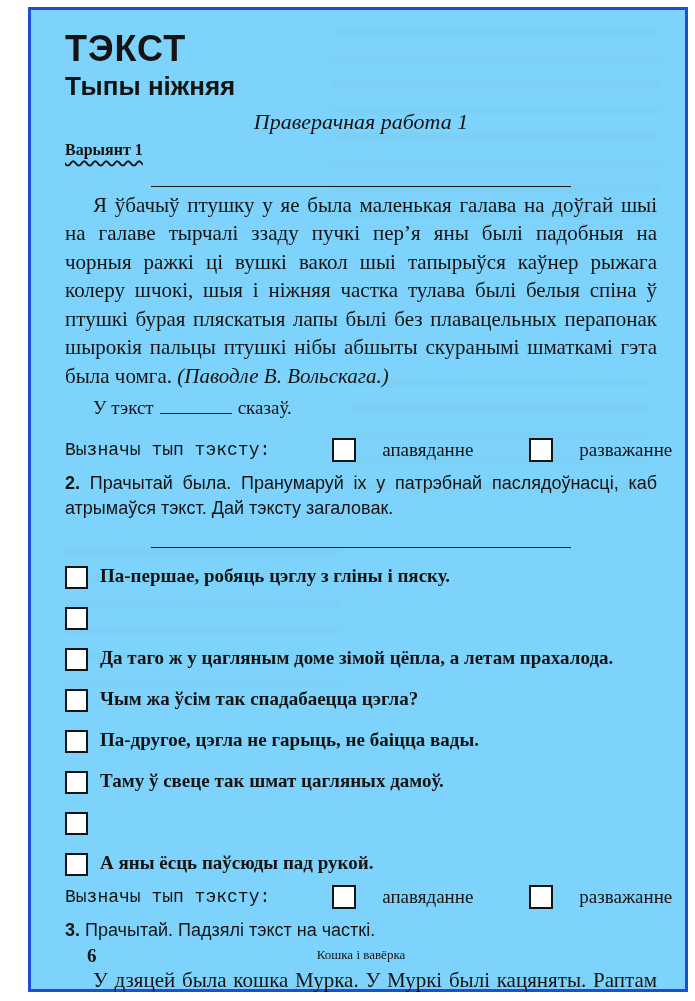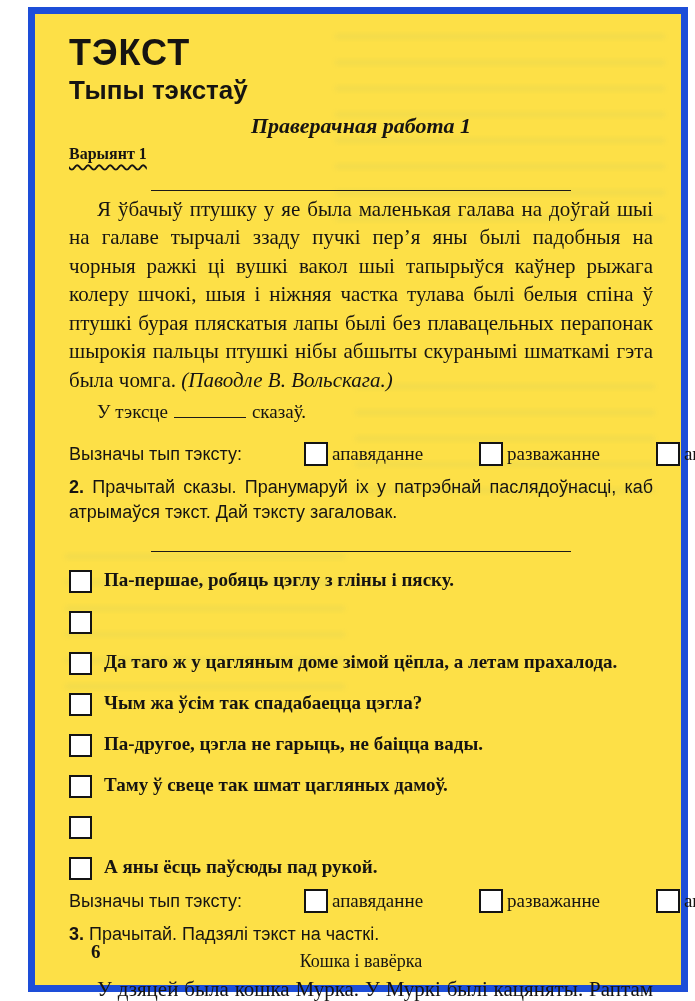--- a/index.html
+++ b/index.html
@@ -2,37 +2,37 @@
 <html><head>
 <meta charset="utf-8">
 <style>
   html,body{margin:0;padding:0;}
   body{
     width:695px;height:1001px;background:#ffffff;position:relative;overflow:hidden;
     font-family:"Liberation Serif",serif;color:#161412;
   }
   .scan-frame{
     position:absolute;top:7px;left:28px;right:7px;bottom:9px;
-    border:7px solid #1d4ed8;background:#fde047;
+    border:3px solid #1d4ed8;background:#7dd3fc;
   }
   .bleed{
     position:absolute;pointer-events:none;filter:blur(2.5px);opacity:.55;
     background:repeating-linear-gradient(180deg, rgba(120,165,125,0.16) 0 5px, transparent 5px 26px);
   }
   .content{position:absolute;top:18px;left:34px;right:28px;}
   .title{
     font-family:"Liberation Sans",sans-serif;font-weight:bold;font-size:36px;
     letter-spacing:1px;line-height:1.15;
   }
   .subtitle{
     font-family:"Liberation Sans",sans-serif;font-weight:bold;font-size:26px;
     margin-top:2px;line-height:1.2;
   }
   .work-title{
-    text-align:center;font-weight:bold;font-style:italic;font-size:22px;margin-top:6px;
+    text-align:center;font-weight:normal;font-style:italic;font-size:22px;margin-top:6px;
   }
   .variant{
     font-weight:bold;font-size:16px;margin-top:6px;display:inline-block;
     text-decoration:underline wavy 1.5px;text-underline-offset:5px;
   }
   .instruction{
     font-family:"Liberation Sans",sans-serif;font-size:18px;line-height:1.35;
     margin:9px 0 0;text-align:justify;
   }
   .ex-num{font-weight:bold;}
@@ -44,73 +44,73 @@
   }
   .attrib{font-style:italic;}
   .count-line{font-size:19px;margin-top:7px;text-indent:28px;}
   .inline-blank{
     display:inline-block;width:72px;border-bottom:1.6px solid #1c1a18;height:14px;
     margin:0 6px;
   }
   .type-row{
     display:flex;align-items:center;margin-top:9px;gap:14px;flex-wrap:nowrap;
   }
-  .type-prompt{font-family:Liberation Sans, sans-serif;font-size:18px;margin-right:6px;white-space:nowrap;}
-  .opt{display:flex;align-items:center;gap:4px;font-size:19px;white-space:nowrap;padding-left:42px;}
+  .type-prompt{font-family:Liberation Mono, monospace;font-size:18px;margin-right:6px;white-space:nowrap;}
+  .opt{display:flex;align-items:center;gap:26px;font-size:19px;white-space:nowrap;padding-left:42px;}
   .checkbox{
     display:inline-block;width:20px;height:20px;border:2px solid #141414;background:#fff;
     flex:0 0 auto;
   }
   .sentence-list{margin-top:8px;}
   .sentence-row{display:flex;align-items:flex-start;margin-top:16px;}
   .sentence-row .checkbox{width:19px;height:19px;margin-top:2px;}
   .sentence-text{font-size:19px;font-weight:bold;line-height:1.3;margin-left:12px;}
-  .story-title{text-align:center;font-size:18px;margin-top:5px;}
+  .story-title{text-align:center;font-size:13px;margin-top:5px;}
   .page-number{
     position:absolute;left:56px;bottom:22px;font-size:19px;font-weight:bold;
   }
 </style>
 </head>
 <body>
 
 <div class="scan-frame">
   <div class="bleed" style="left:300px;top:20px;width:330px;height:190px;"></div>
   <div class="bleed" style="left:320px;top:370px;width:300px;height:130px;"></div>
   <div class="bleed" style="left:30px;top:540px;width:280px;height:150px;"></div>
 
   <div class="content">
 
     <div class="title">ТЭКСТ</div>
-    <div class="subtitle">Тыпы тэкстаў</div>
+    <div class="subtitle">Тыпы ніжняя</div>
     <div class="work-title">Праверачная работа 1</div>
     <div><span class="variant">Варыянт 1</span></div>
 
     <div>
       <div class="blank-line"></div>
       <p class="passage"><span>Я ўбачыў птушку у яе была маленькая галава на доўгай шыі на галаве тырчалі ззаду пучкі пер’я яны былі падобныя на чорныя ражкі ці вушкі вакол шыі тапырыўся каўнер рыжага колеру шчокі, шыя і ніжняя частка тулава былі белыя спіна ў птушкі бурая пляскатыя лапы былі без плавацельных перапонак шырокія пальцы птушкі нібы абшыты скуранымі шматкамі гэта была чомга.</span> <span class="attrib">(Паводле В. Вольскага.)</span></p>
-      <p class="count-line"><span>У тэксце</span><span class="inline-blank"></span><span>сказаў.</span></p>
+      <p class="count-line"><span>У тэкст</span><span class="inline-blank"></span><span>сказаў.</span></p>
       <div class="type-row">
         <span class="type-prompt">Вызначы тып тэксту:</span>
         <span class="opt">
             <span class="checkbox"></span>
             <span>апавяданне</span>
           </span>
         <span class="opt">
             <span class="checkbox"></span>
             <span>разважанне</span>
           </span>
         <span class="opt">
             <span class="checkbox"></span>
             <span>апісанне</span>
           </span>
       </div>
     </div>
 
     <div>
-      <p class="instruction"><span class="ex-num">2.</span> <span>Прачытай сказы. Пранумаруй іх у патрэбнай паслядоўнасці, каб атрымаўся тэкст. Дай тэксту загаловак.</span></p>
+      <p class="instruction"><span class="ex-num">2.</span> <span>Прачытай была. Пранумаруй іх у патрэбнай паслядоўнасці, каб атрымаўся тэкст. Дай тэксту загаловак.</span></p>
       <div class="blank-line"></div>
       <div class="sentence-list">
         <div class="sentence-row">
             <span class="checkbox"></span>
             <span class="sentence-text">Па-першае, робяць цэглу з гліны і пяску.</span>
           </div>
         <div class="sentence-row">
             <span class="checkbox"></span>
           </div>
         <div class="sentence-row">

